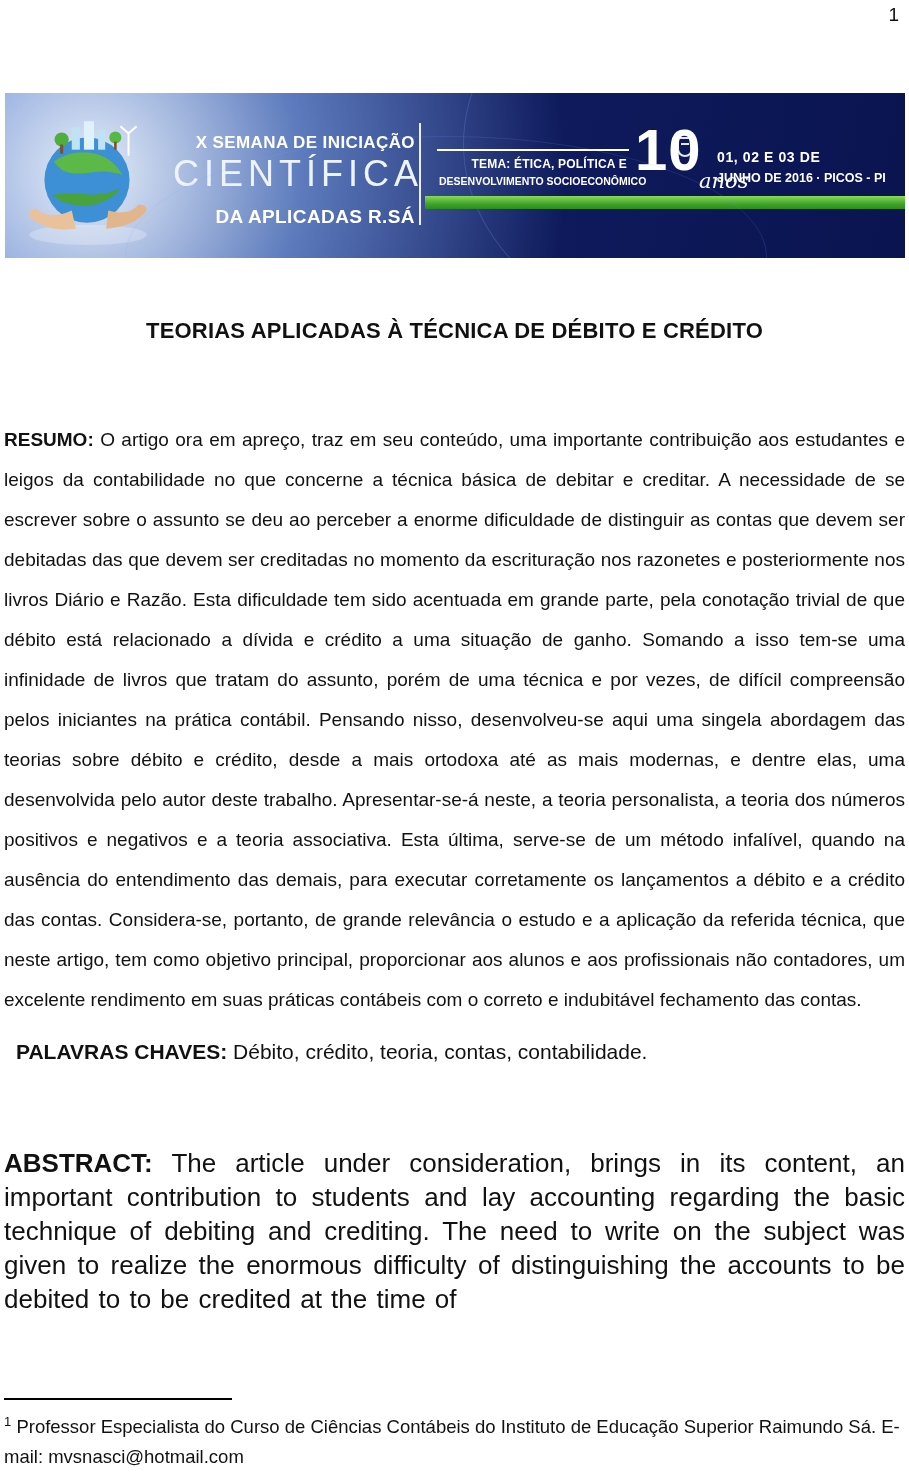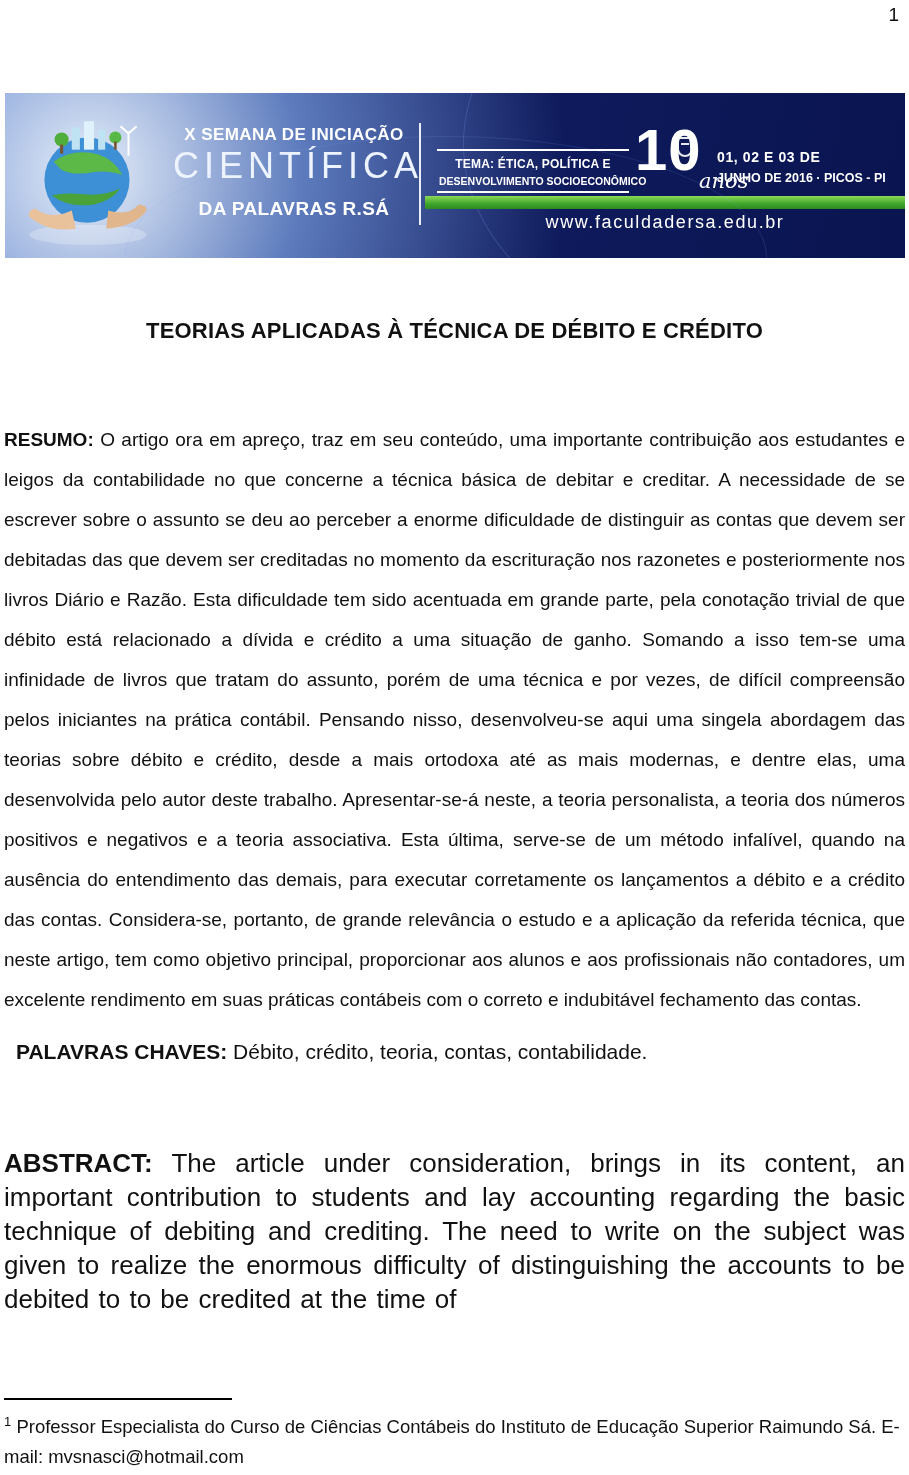--- a/index.html
+++ b/index.html
@@ -22,28 +22,28 @@
   }
   .banner::before {
     content:""; position:absolute; right:-80px; top:-150px; width:520px; height:400px;
     border:1px solid rgba(130,170,255,0.22); border-radius:50%;
   }
   .banner::after {
     content:""; position:absolute; left:120px; bottom:-120px; width:640px; height:240px;
     border:1px solid rgba(130,170,255,0.15); border-radius:50%;
   }
   .globe { position:absolute; left:8px; top:6px; width:152px; height:152px; }
-  .event-text { position:absolute; left:168px; top:32px; width:242px; color:#fff; text-align:center; }
+  .event-text { position:absolute; left:168px; top:40px; width:242px; color:#fff; text-align:right; }
   .event-line1 { font-size:17px; font-weight:bold; letter-spacing:0.4px; white-space:nowrap; }
   .event-line2 { font-size:36px; font-weight:300; letter-spacing:5px; margin-top:0; color:#eef4ff; }
   .event-line3 { font-size:19px; font-weight:bold; margin-top:11px; letter-spacing:0.4px; white-space:nowrap; }
   .v-divider { position:absolute; left:414px; top:30px; width:2px; height:102px; background:rgba(255,255,255,0.9); }
   .theme-box {
-    position:absolute; left:432px; top:56px; width:192px; color:#fff; text-align:center;
-    border-top:2px solid #fff; border-bottom:2px solid #fff; padding:6px 2px 4px 2px;
+    position:absolute; left:432px; top:56px; width:192px; color:#fff; text-align:right;
+    border-top:2px solid #fff; border-bottom:2px solid #fff; padding:6px 2px 12px 2px;
   }
   .theme-line1 { font-size:12px; font-weight:bold; letter-spacing:0.2px; white-space:nowrap; }
   .theme-line2 { font-size:10.5px; font-weight:bold; margin-top:4px; white-space:nowrap; }
   .anniv { position:absolute; left:630px; top:28px; width:104px; height:80px; color:#fff; }
   .anniv-number { font-size:58px; font-weight:bold; line-height:1; letter-spacing:1px; }
   .anniv-word { position:absolute; left:64px; top:48px; font-family:"DejaVu Serif","Liberation Serif",serif; font-style:italic; font-size:21px; color:#fff;text-align:center; }
   .crest { position:absolute; left:42px; top:16px; width:16px; height:20px;
     border:2px solid #fff; border-radius:2px 2px 8px 8px; opacity:0.9; }
   .crest::before { content:""; position:absolute; left:2px; top:4px; right:2px; height:2px; background:#fff; }
   .date-box { position:absolute; left:712px; top:56px; width:158px; color:#fff; text-align:left; font-weight:bold; }
@@ -96,21 +96,21 @@
         <line x1="114" y1="34" x2="106" y2="27" stroke="#ffffff" stroke-width="2"></line>
         <line x1="114" y1="34" x2="122" y2="27" stroke="#ffffff" stroke-width="2"></line>
         <path d="M16 116 Q34 132 62 128 L58 110 Q36 120 22 108 Q14 110 16 116 Z" fill="#e9c29b"></path>
         <path d="M132 110 Q120 126 92 128 L94 110 Q114 116 124 104 Q132 104 132 110 Z" fill="#e2b68d"></path>
       </svg>
     </div>
 
     <div class="event-text">
       <div class="event-line1">X SEMANA DE INICIAÇÃO</div>
       <div class="event-line2">CIENTÍFICA</div>
-      <div class="event-line3">DA PALAVRAS R.SÁ</div>
+      <div class="event-line3">DA APLICADAS R.SÁ</div>
     </div>
 
     <div class="v-divider"></div>
 
     <div class="theme-box">
       <div class="theme-line1">TEMA: ÉTICA, POLÍTICA E</div>
       <div class="theme-line2">DESENVOLVIMENTO SOCIOECONÔMICO</div>
     </div>
 
     <div class="anniv">
@@ -118,21 +118,20 @@
       <span class="crest"></span>
       <div class="anniv-word">anos</div>
     </div>
 
     <div class="date-box">
       <div class="date-line1">01, 02 E 03 DE</div>
       <div class="date-line2">JUNHO DE 2016 · PICOS - PI</div>
     </div>
 
     <div class="green-bar"></div>
-    <div class="website">www.faculdadersa.edu.br</div>
   </div>
 
   <div class="content">
 
     <h1 class="doc-title">TEORIAS APLICADAS À TÉCNICA DE DÉBITO E CRÉDITO</h1>
 
 
     <p class="para resumo"><span class="bold">RESUMO:</span> <span>O artigo ora em apreço, traz em seu conteúdo, uma importante contribuição aos estudantes e leigos da contabilidade no que concerne a técnica básica de debitar e creditar. A necessidade de se escrever sobre o assunto se deu ao perceber a enorme dificuldade de distinguir as contas que devem ser debitadas das que devem ser creditadas no momento da escrituração nos razonetes e posteriormente nos livros Diário e Razão. Esta dificuldade tem sido acentuada em grande parte, pela conotação trivial de que débito está relacionado a dívida e crédito a uma situação de ganho. Somando a isso tem-se uma infinidade de livros que tratam do assunto, porém de uma técnica e por vezes, de difícil compreensão pelos iniciantes na prática contábil. Pensando nisso, desenvolveu-se aqui uma singela abordagem das teorias sobre débito e crédito, desde a mais ortodoxa até as mais modernas, e dentre elas, uma desenvolvida pelo autor deste trabalho. Apresentar-se-á neste, a teoria personalista, a teoria dos números positivos e negativos e a teoria associativa. Esta última, serve-se de um método infalível, quando na ausência do entendimento das demais, para executar corretamente os lançamentos a débito e a crédito das contas. Considera-se, portanto, de grande relevância o estudo e a aplicação da referida técnica, que neste artigo, tem como objetivo principal, proporcionar aos alunos e aos profissionais não contadores, um excelente rendimento em suas práticas contábeis com o correto e indubitável fechamento das contas.</span></p>
 
     <p class="keywords"><span class="bold">PALAVRAS CHAVES:</span> <span>Débito, crédito, teoria, contas, contabilidade.</span></p>

